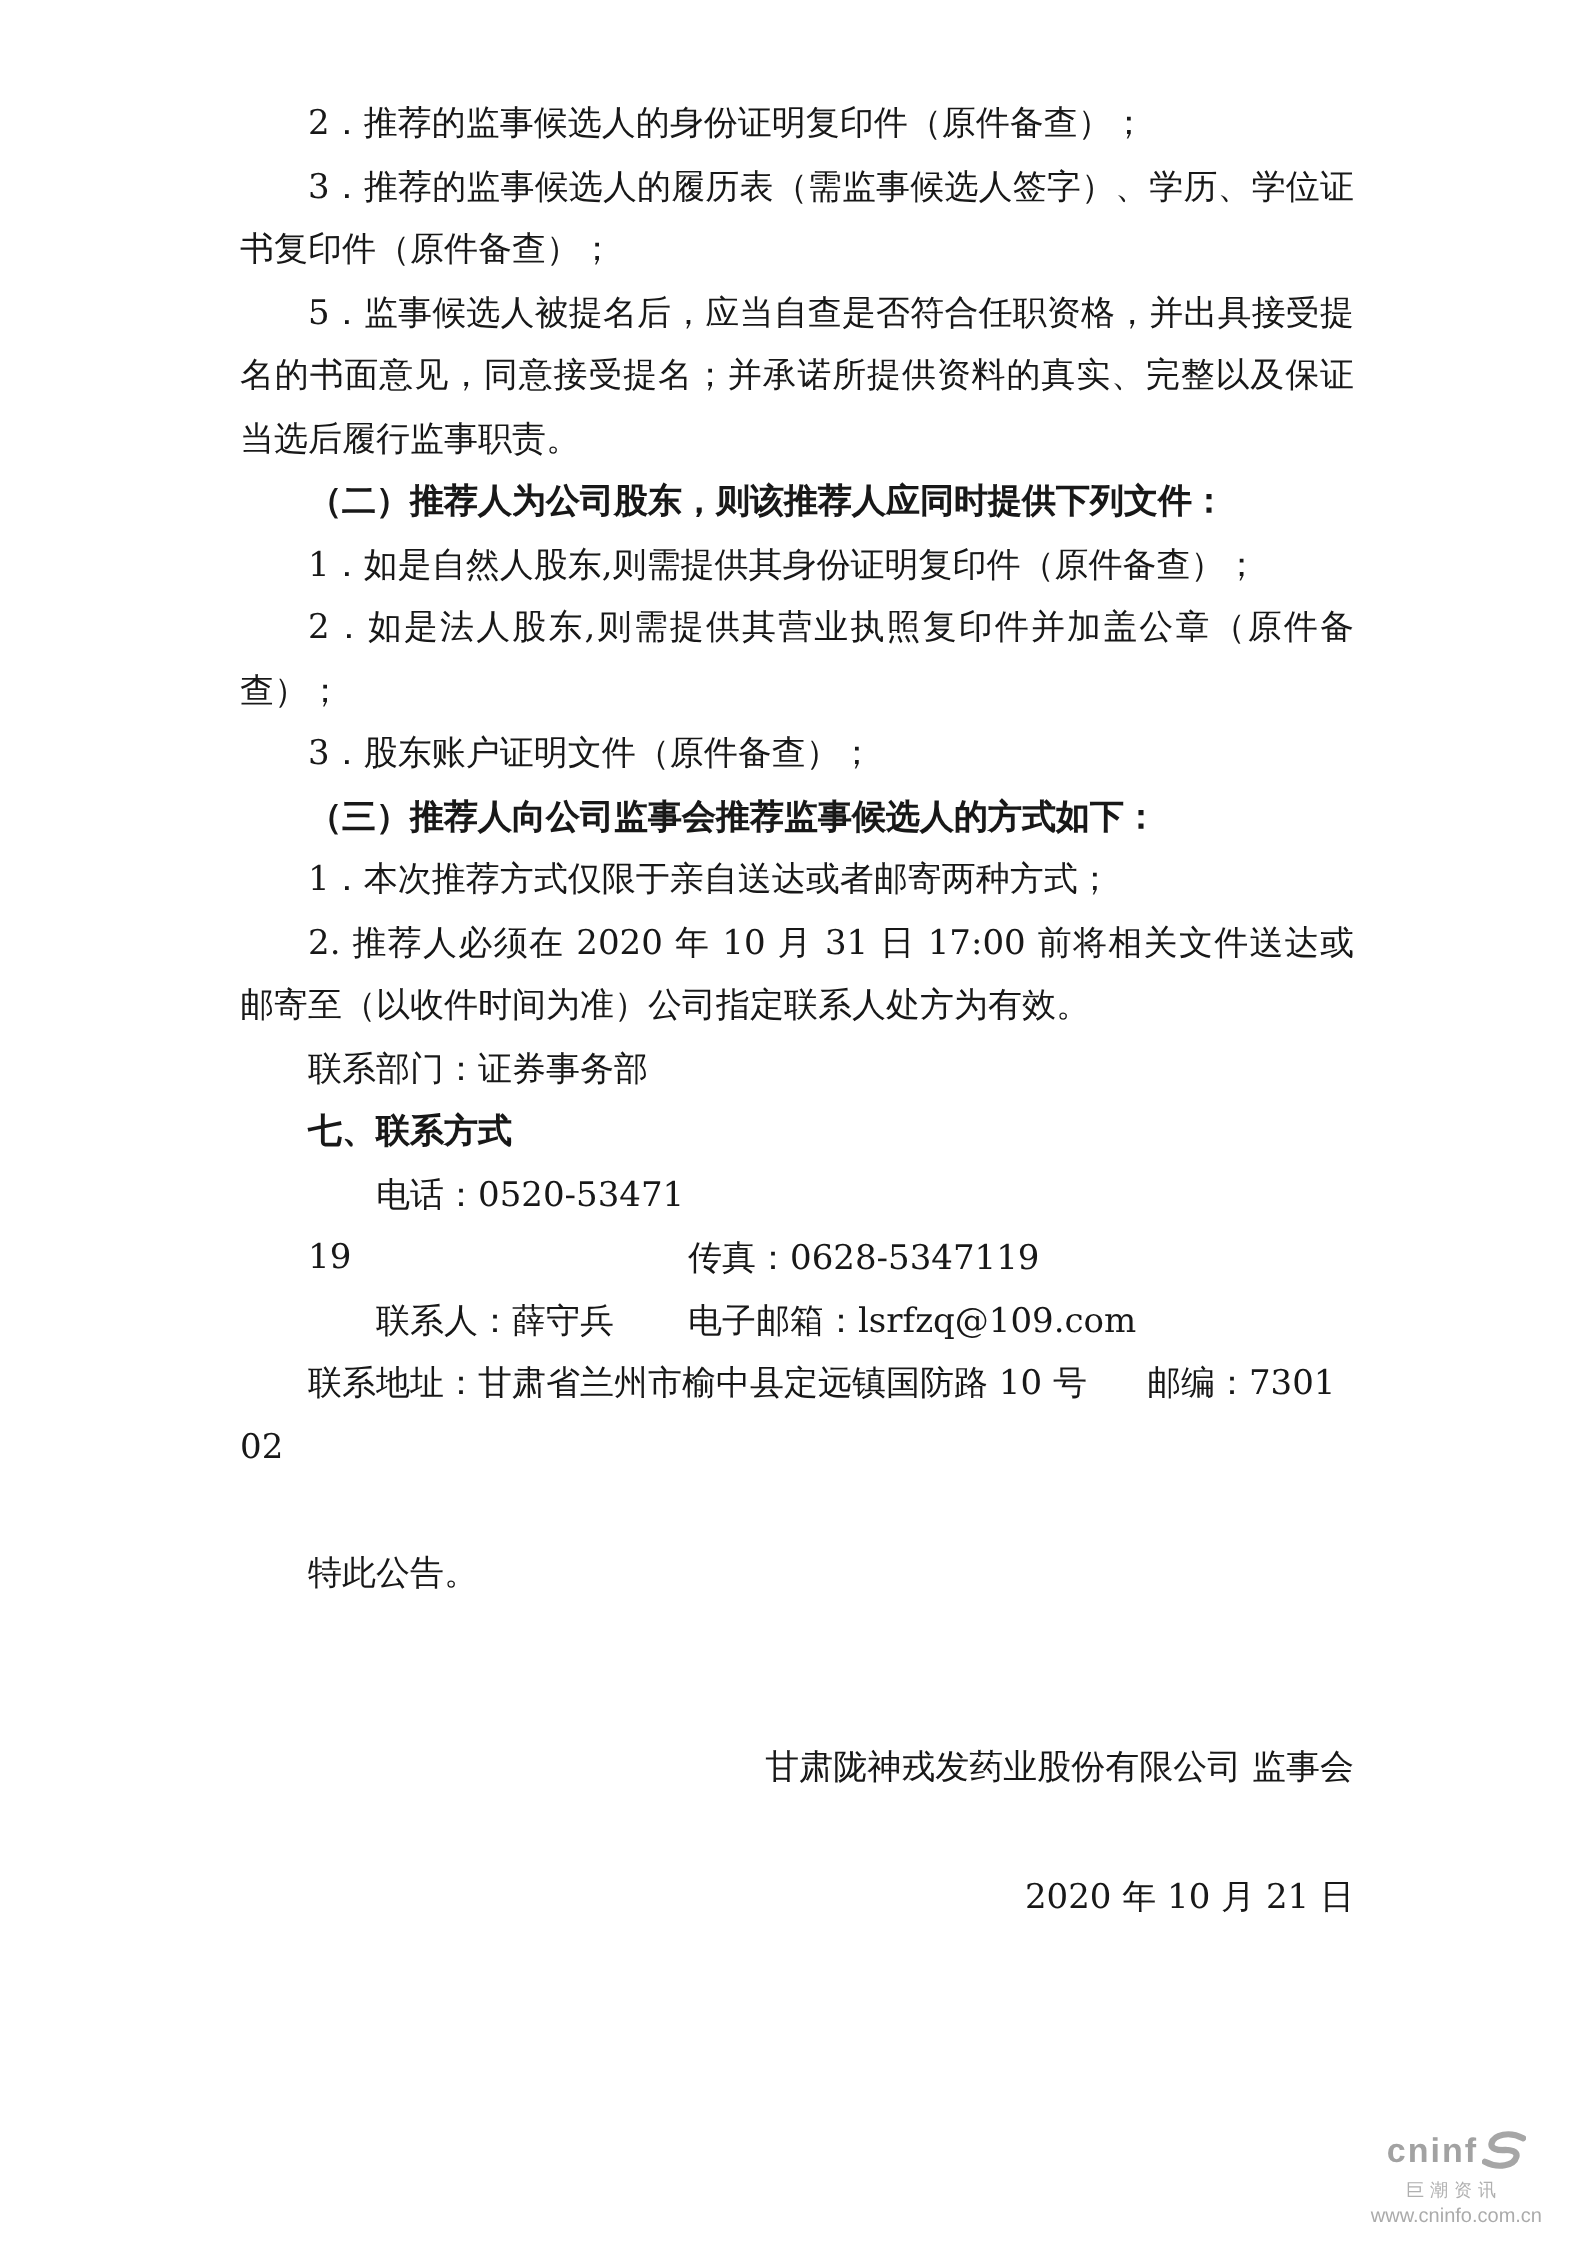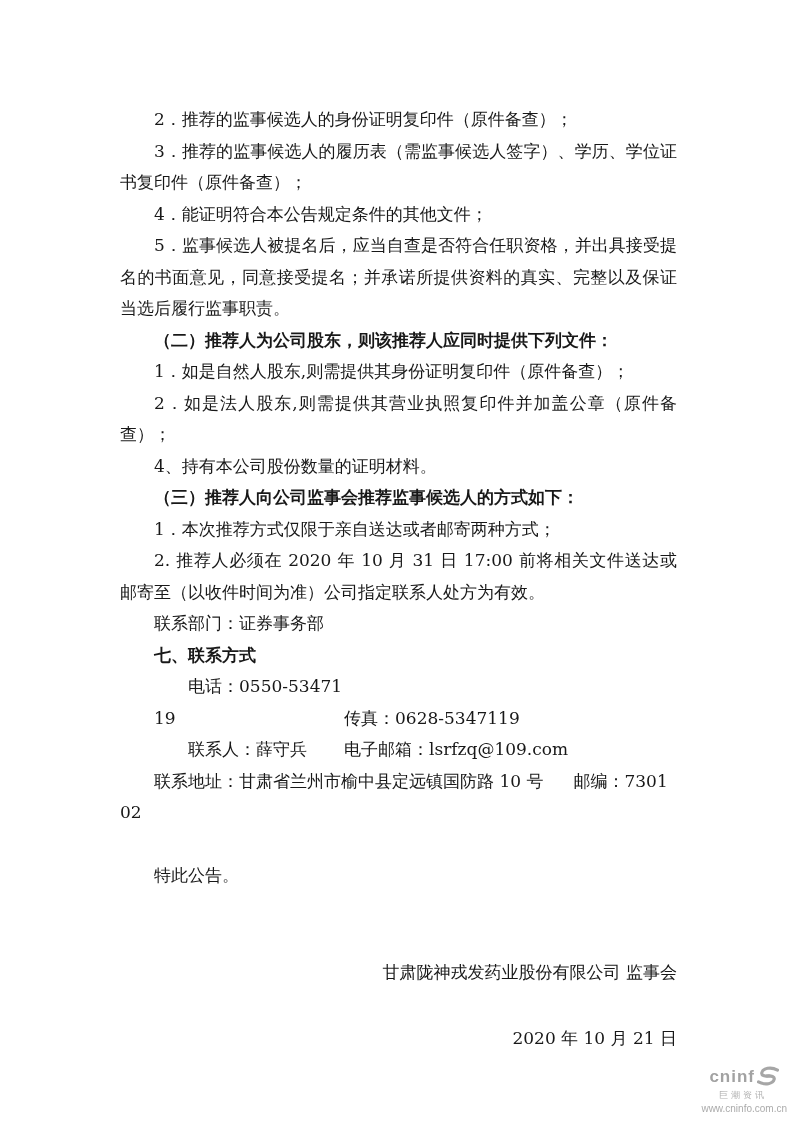--- a/index.html
+++ b/index.html
@@ -8,38 +8,38 @@
     position: relative;
     width: 793px;
     height: 1122px;
     margin: 0 auto;
     background: #ffffff;
     font-family: "DejaVu Serif", "Liberation Serif", serif;
     color: #181818;
     overflow: hidden;
   }
   .doc {
-    padding: 104px 116px 0 120px;
+    padding: 47px 116px 0 120px;
   }
   .line {
     font-size: 17px;
     line-height: 31.5px;
     text-align: justify;
     text-indent: 2em;
     word-break: break-all;
   }
   .line.bold { font-weight: bold; }
   .line.cols { text-align: left; }
   .col1 { display: inline-block; width: 190px; }
   .addr-gap { display: inline-block; width: 30px; }
   .blank { height: 31.5px; }
   .sig { text-align: right; text-indent: 0; margin-top: 34px; }
   .footer-logo {
     position: absolute;
-    right: 4px;
+    right: 20px;
     bottom: 8px;
     text-align: right;
     color: #a6a6a6;
     font-family: "Liberation Sans", "DejaVu Sans", sans-serif;
     line-height: 1.1;
     user-select: none;
   }
   .brand-row {
     display: flex;
     align-items: center;
@@ -69,37 +69,36 @@
   }
 </style>
 </head>
 <body>
 
 <div class="page">
   <div class="doc">
 
     <p class="line">2．推荐的监事候选人的身份证明复印件（原件备查）；</p>
     <p class="line">3．推荐的监事候选人的履历表（需监事候选人签字）、学历、学位证书复印件（原件备查）；</p>
-    <p class="line">4．能证明符合本公告规定条件的其他文件；</p>
     <p class="line">5．监事候选人被提名后，应当自查是否符合任职资格，并出具接受提名的书面意见，同意接受提名；并承诺所提供资料的真实、完整以及保证当选后履行监事职责。</p>
 
     <p class="line bold">（二）推荐人为公司股东，则该推荐人应同时提供下列文件：</p>
     <p class="line">1．如是自然人股东,则需提供其身份证明复印件（原件备查）；</p>
     <p class="line">2．如是法人股东,则需提供其营业执照复印件并加盖公章（原件备查）；</p>
-    <p class="line">4、持有本公司股份数量的证明材料。</p>
+    <p class="line">3．股东账户证明文件（原件备查）；</p>
 
     <p class="line bold">（三）推荐人向公司监事会推荐监事候选人的方式如下：</p>
     <p class="line">1．本次推荐方式仅限于亲自送达或者邮寄两种方式；</p>
     <p class="line">2. 推荐人必须在 2020 年 10 月 31 日 17:00 前将相关文件送达或邮寄至（以收件时间为准）公司指定联系人处方为有效。</p>
 
     <p class="line">联系部门：证券事务部</p>
 
     <p class="line bold">七、联系方式</p>
 
-    <p class="line cols"><span class="col1">电话：0550-5347119</span><span>传真：0628-5347119</span></p>
+    <p class="line cols"><span class="col1">电话：0520-5347119</span><span>传真：0628-5347119</span></p>
 
     <p class="line cols"><span class="col1">联系人：薛守兵</span><span>电子邮箱：lsrfzq@109.com</span></p>
 
     <p class="line cols"><span>联系地址：甘肃省兰州市榆中县定远镇国防路 10 号</span><span class="addr-gap"></span><span>邮编：730102</span></p>
 
     <div class="blank"></div>
 
     <p class="line">特此公告。</p>
 
     <div class="blank"></div>

